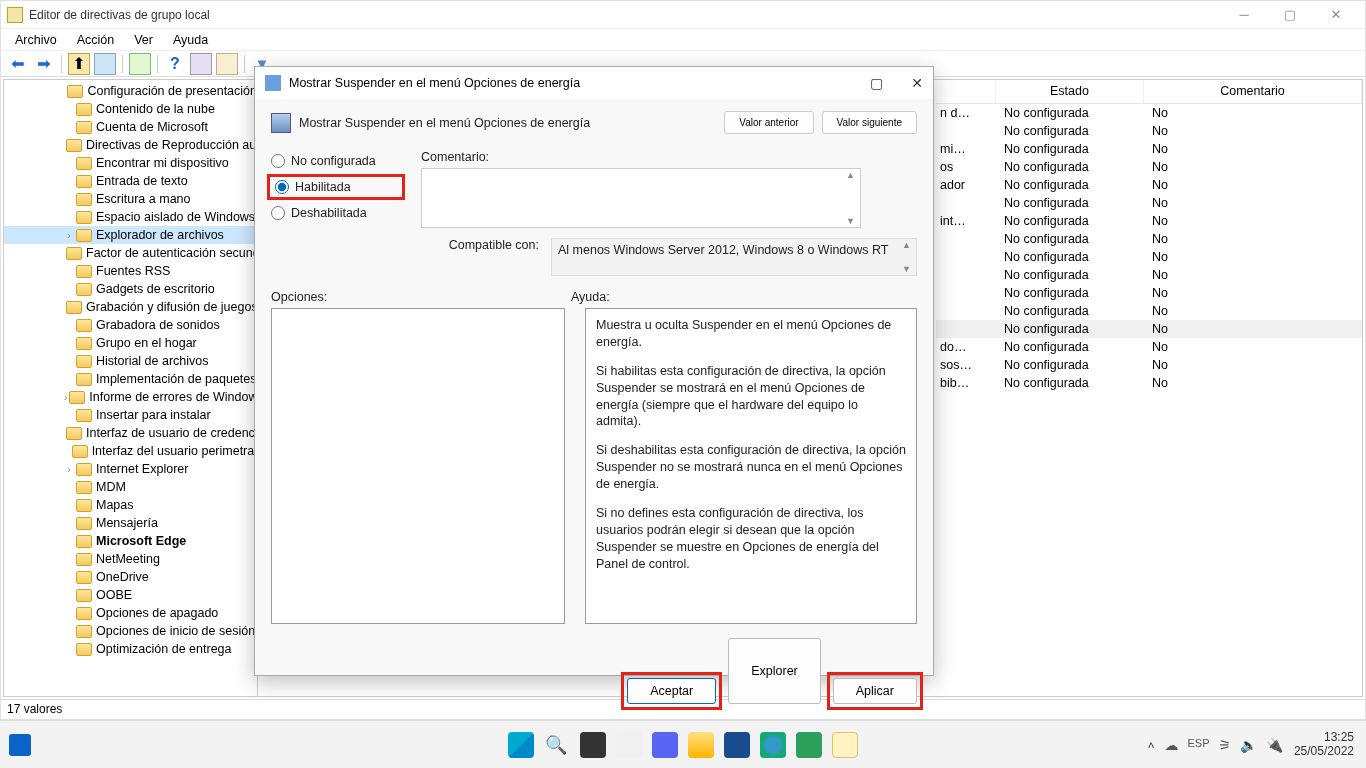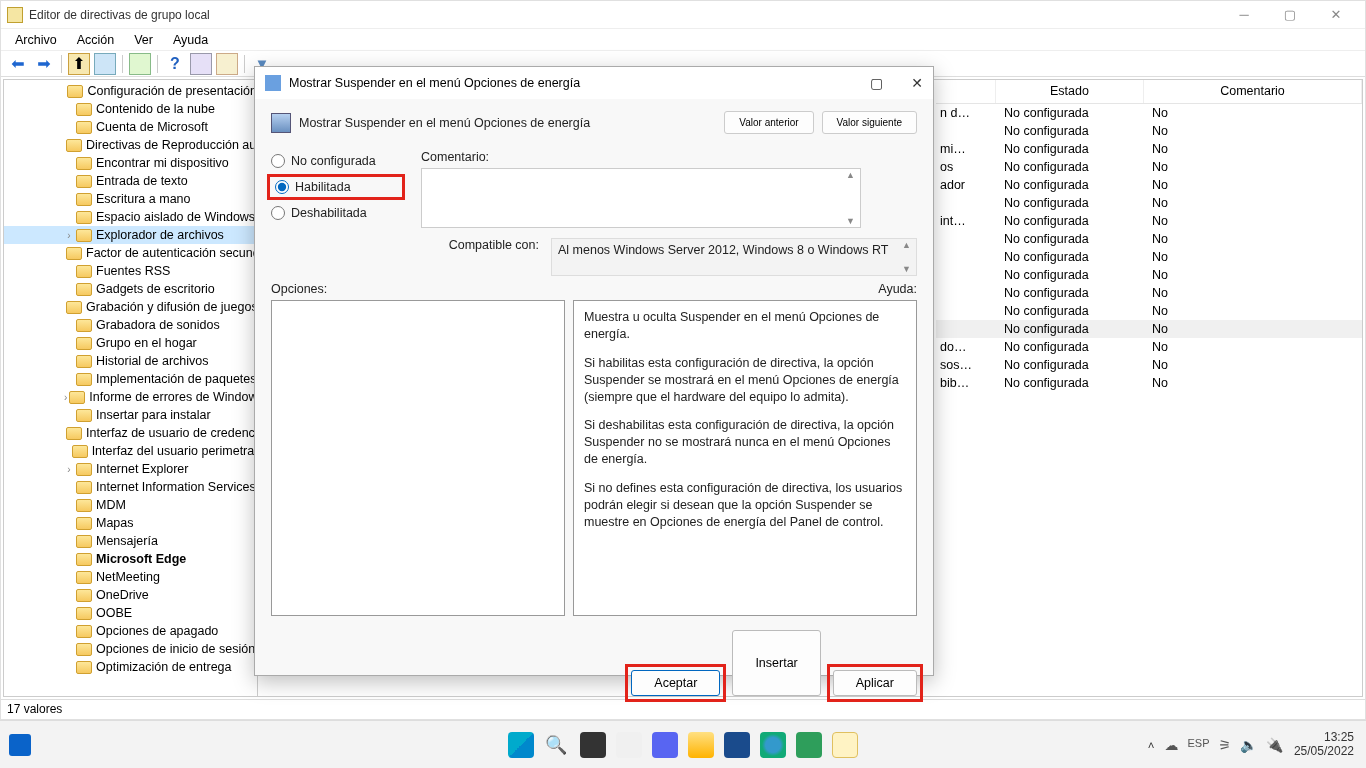--- a/index.html
+++ b/index.html
@@ -59,23 +59,23 @@
     .highlight { outline: 3px solid #e2231a; outline-offset: 1px; padding: 2px 4px; display: inline-flex; }
 
     .comment-col { flex: 1; }
     .comment-col label { display: block; margin-bottom: 4px; }
     .comment-box { width: 440px; height: 60px; background: #fff; border: 1px solid #ccc; position: relative; }
     .compat-row { display: flex; margin-top: 10px; align-items: flex-start; }
     .compat-row .lbl { width: 130px; text-align: right; padding-right: 12px; }
     .compat-box { flex: 1; background: #f3f3f3; border: 1px solid #ddd; padding: 4px 6px; height: 38px; position: relative; }
     .scroll-stub { position: absolute; right: 0; top: 0; bottom: 0; width: 16px; display: flex; flex-direction: column; justify-content: space-between; color: #888; font-size: 9px; padding: 1px 2px; }
 
-    .labels-row { display: flex; margin-top: 6px; justify-content: space-between; }
+    .labels-row { display: flex; margin-top: 14px; }
     .labels-row .l1 { width: 300px; }
-    .panes { display: flex; gap: 8px; margin-top: 4px; }
+    .panes { display: flex; gap: 20px; margin-top: 4px; }
     .pane { border: 1px solid #999; background: #fff; height: 316px; }
     .pane.opts { width: 294px; }
     .pane.help { flex: 1; padding: 8px 10px; font-size: 12.5px; line-height: 1.35; }
     .pane.help p { margin-bottom: 12px; }
 
     .dlg-buttons { display: flex; justify-content: flex-end; gap: 12px; margin-top: 14px; }
     .dlg-buttons button { padding: 5px 22px; font-size: 12.5px; background: #fdfdfd; border: 1px solid #bbb; border-radius: 3px; }
     .dlg-buttons button.primary { border-color: #0067c0; }
     .dlg-buttons .hl { outline: 3px solid #e2231a; outline-offset: 3px; display: inline-flex; margin-top: 40px; }
 
@@ -225,24 +225,20 @@
           </div>
           <div class="tree-item" style="padding-left: 60px;">
             <span class="expander-space"></span>
             <span class="folder-icon"></span>
             <span>Interfaz del usuario perimetral</span>
           </div>
           <div class="tree-item" style="padding-left: 60px;">
             <span class="expander">›</span>
             <span class="folder-icon"></span>
             <span>Internet Explorer</span>
-          </div>
-          <div class="tree-item" style="padding-left: 70px;">
-            <span class="folder-icon"></span>
-            <span>Internet Information Services</span>
           </div>
           <div class="tree-item" style="padding-left: 60px;">
             <span class="expander-space"></span>
             <span class="folder-icon"></span>
             <span>MDM</span>
           </div>
           <div class="tree-item" style="padding-left: 60px;">
             <span class="expander-space"></span>
             <span class="folder-icon"></span>
             <span>Mapas</span>
@@ -448,21 +444,21 @@
         <p>Si habilitas esta configuración de directiva, la opción Suspender se mostrará en el menú Opciones de energía (siempre que el hardware del equipo lo admita).</p>
         <p>Si deshabilitas esta configuración de directiva, la opción Suspender no se mostrará nunca en el menú Opciones de energía.</p>
         <p>Si no defines esta configuración de directiva, los usuarios podrán elegir si desean que la opción Suspender se muestre en Opciones de energía del Panel de control.</p>
       </div>
     </div>
 
     <div class="dlg-buttons">
       <span class="hl">
           <button class="primary">Aceptar</button>
         </span>
-      <button>Insertar</button>
+      <button>Explorer</button>
       <span class="hl">
           <button>Aplicar</button>
         </span>
     </div>
   </div>
 </div>
 
 <div class="taskbar">
   <div class="start-corner">
       <div style="width:22px;height:22px;background:#0a63c9;border-radius:3px"></div>

